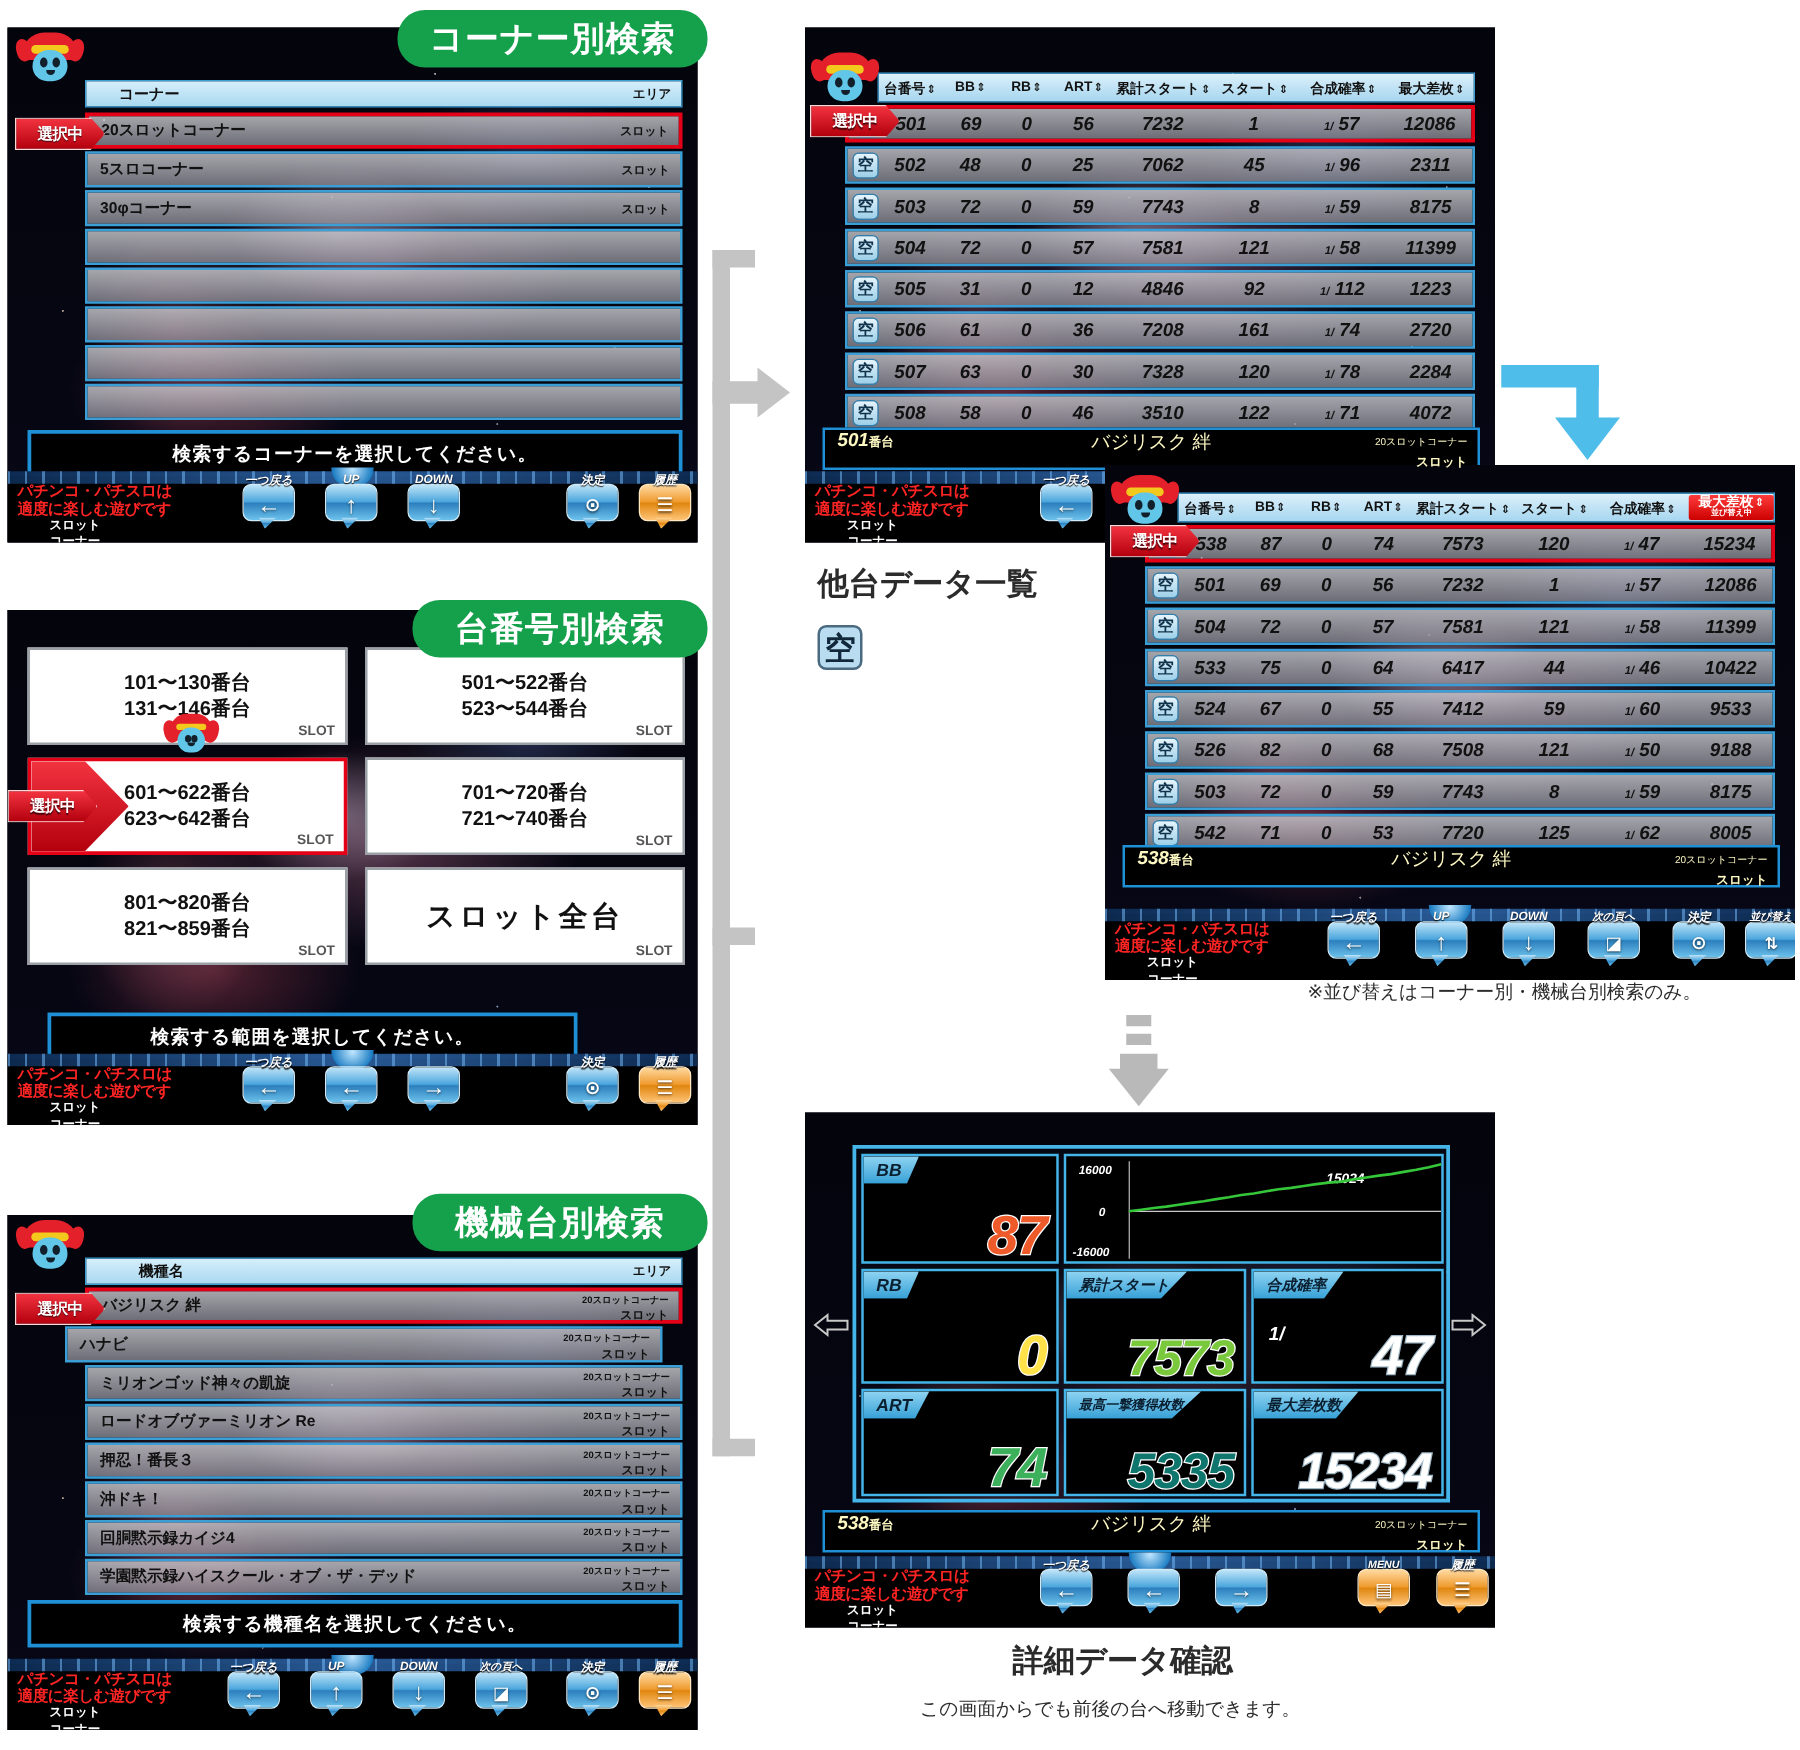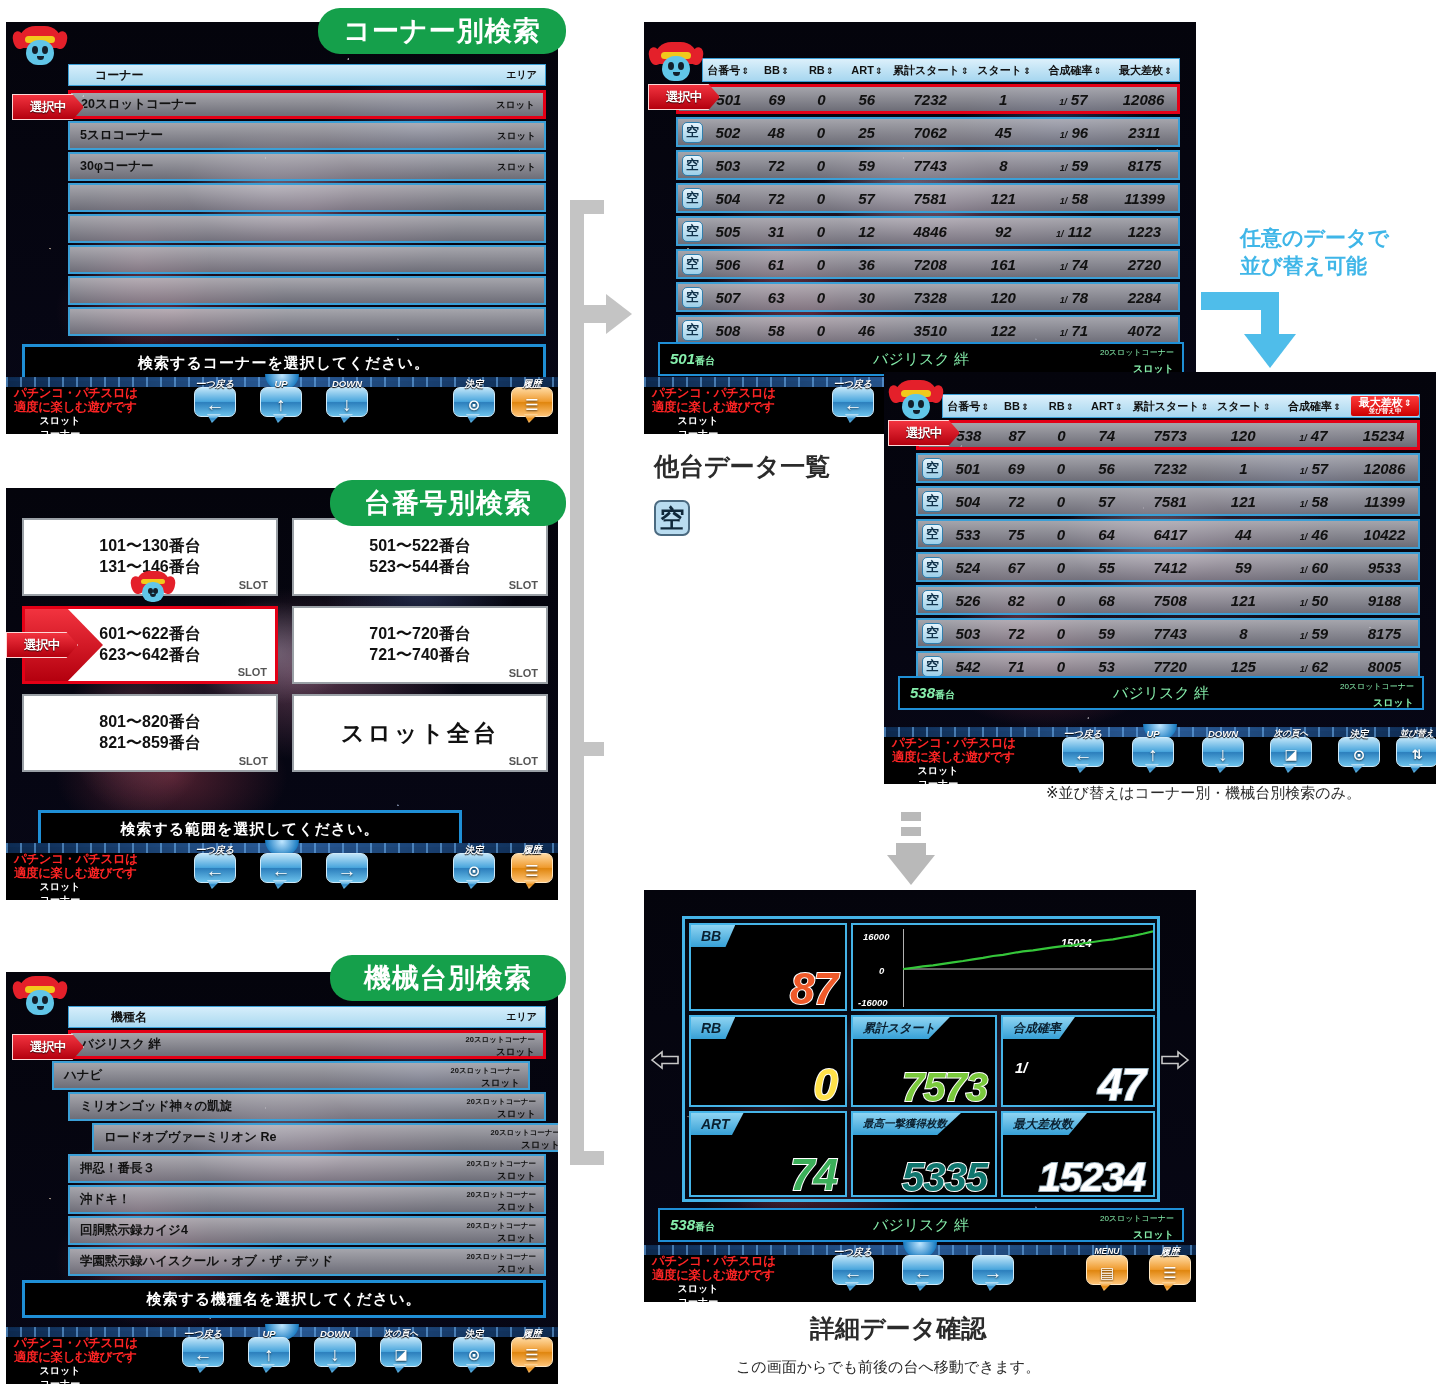--- a/index.html
+++ b/index.html
@@ -91,22 +91,22 @@
      background:linear-gradient(rgba(200,200,206,.82),rgba(145,145,155,.74));
      display:flex; align-items:center; color:#111; font-weight:bold; font-style:italic; font-size:15px;}
   .drow.sel { border:3px solid #e40016; }
   .drow .c { text-align:center; }
   .emptyicon { width:21px; height:21px; border-radius:5px; flex:0 0 auto;
      background:linear-gradient(#e6f4fc,#9ccfe8); border:1.5px solid #2f7fae;
      color:#10324a; font-size:13px; font-weight:bold; font-style:normal;
      display:flex; align-items:center; justify-content:center; margin-left:4px;}
   .fracs { font-size:9px; font-style:italic; }
 
-  .footinfo { position:absolute; border:2px solid #1f8fd6; background:#000; color:#86efac;
-     display:flex; align-items:center; }
+  .footinfo { position:absolute; border:2px solid #1f8fd6; background:#000; color:#fef9c3;
+     display:flex; }
   .footinfo .fno { font-weight:bold; font-style:italic; font-size:15px; padding-left:10px;}
   .footinfo .fno small{ font-size:10px; font-style:normal;}
   .footinfo .fname { position:absolute; left:0; right:0; text-align:center; font-size:15px;}
   .footinfo .fcorner { margin-left:auto; text-align:right; padding-right:8px; line-height:1.05; z-index:2;}
   .footinfo .fcorner .m1{ font-size:8px; } .footinfo .fcorner .m2{ font-size:10px; font-weight:bold;}
 
   
   .detail-grid { position:absolute; border:3px solid #45b4e8; padding:4px;
      background:rgba(10,16,30,.35); }
   .cell { position:absolute; border:2px solid #45b4e8; background:#000; }
@@ -396,21 +396,21 @@
           <span class="lmeta"><span class="m1">20スロットコーナー</span><br><span class="m2">スロット</span></span>
         </div>
         <div class="lrow" style="left: 46px; top: 89px; width: 478px; height: 29px;">
           <span class="ltxt">ハナビ</span>
           <span class="lmeta"><span class="m1">20スロットコーナー</span><br><span class="m2">スロット</span></span>
         </div>
         <div class="lrow" style="left: 62px; top: 120px; width: 478px; height: 29px;">
           <span class="ltxt">ミリオンゴッド神々の凱旋</span>
           <span class="lmeta"><span class="m1">20スロットコーナー</span><br><span class="m2">スロット</span></span>
         </div>
-        <div class="lrow" style="left: 62px; top: 151px; width: 478px; height: 29px; margin-left: 24px;">
+        <div class="lrow" style="left: 62px; top: 151px; width: 478px; height: 29px;">
           <span class="ltxt">ロードオブヴァーミリオン Re</span>
           <span class="lmeta"><span class="m1">20スロットコーナー</span><br><span class="m2">スロット</span></span>
         </div>
         <div class="lrow" style="left: 62px; top: 182px; width: 478px; height: 29px;">
           <span class="ltxt">押忍！番長３</span>
           <span class="lmeta"><span class="m1">20スロットコーナー</span><br><span class="m2">スロット</span></span>
         </div>
         <div class="lrow" style="left: 62px; top: 213px; width: 478px; height: 29px;">
           <span class="ltxt">沖ドキ！</span>
           <span class="lmeta"><span class="m1">20スロットコーナー</span><br><span class="m2">スロット</span></span>
@@ -892,24 +892,20 @@
             <div class="body"></div>
             <div class="gl" style="font-size:15px;">☰</div>
           </div>
       </div>
     </div>
   </div>
 
   <div class="anno big" style="left:654px; top:450px;">他台データ一覧</div>
   <div class="kuicon" style="left:654px; top:500px;">空</div>
 
-  <div class="blueanno" style="left:1240px; top:224px;">
-    <div>任意のデータで</div>
-    <div>並び替え可能</div>
-  </div>
   <div class="blue-elbow-h" style="left:1201px; top:292px; width:78px; height:18px;"></div>
   <div class="blue-elbow-v" style="left:1261px; top:292px; width:18px; height:44px;"></div>
   <div class="blue-arrow-d" style="left:1244px; top:334px;"></div>
 
   <div class="anno small" style="left:1046px; top:784px;">※並び替えはコーナー別・機械台別検索のみ。</div>
 
   <div class="dash-seg" style="left:901px; top:812px; width:20px; height:9px;"></div>
   <div class="dash-seg" style="left:901px; top:827px; width:20px; height:9px;"></div>
   <div class="dash-seg" style="left:896px; top:843px; width:30px; height:16px;"></div>
   <div class="dash-arrow" style="left:887px; top:855px;"></div>

